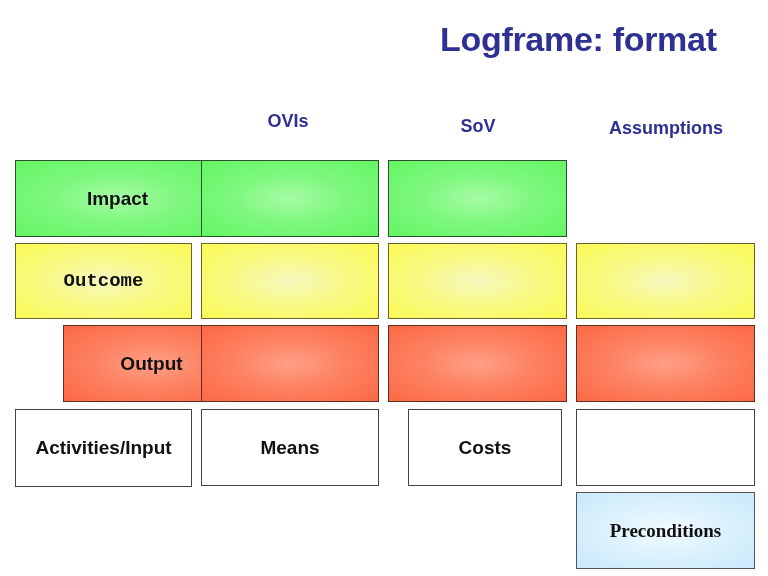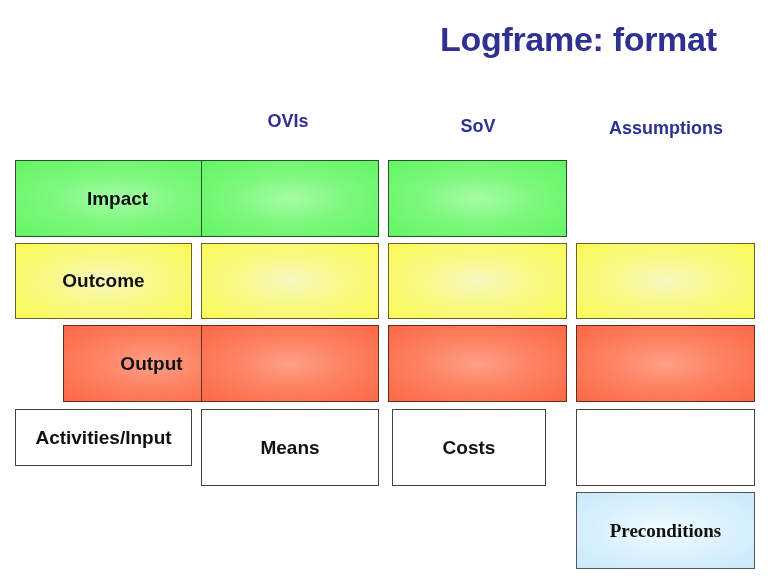--- a/index.html
+++ b/index.html
@@ -36,40 +36,40 @@
 <div class="colhead" style="left:208px; top:110px; width:160px;">OVIs</div>
 <div class="colhead" style="left:398px; top:115px; width:160px;">SoV</div>
 <div class="colhead" style="left:586px; top:117px; width:160px;">Assumptions</div>
 
 <div class="box green" style="left:15px; top:160px; width:205px; height:77px;">
   <span>Impact</span>
 </div>
 <div class="box green" style="left:201px; top:160px; width:178px; height:77px;"></div>
 <div class="box green" style="left:388px; top:160px; width:179px; height:77px;"></div>
 
-<div class="box yellow" style="left:15px; top:243px; width:177px; height:76px;">
+<div class="box yellow" style="left:15px; top:243px; width:177px; height:76px;font-family:Liberation Mono, monospace;">
   <span>Outcome</span>
 </div>
 <div class="box yellow" style="left:201px; top:243px; width:178px; height:76px;"></div>
 <div class="box yellow" style="left:388px; top:243px; width:179px; height:76px;"></div>
 <div class="box yellow" style="left:576px; top:243px; width:179px; height:76px;"></div>
 
 <div class="box red" style="left:15px; top:325px; width:177px; height:77px;margin-left:48px;">
   <span>Output</span>
 </div>
 <div class="box red" style="left:201px; top:325px; width:178px; height:77px;"></div>
 <div class="box red" style="left:388px; top:325px; width:179px; height:77px;"></div>
 <div class="box red" style="left:576px; top:325px; width:179px; height:77px;"></div>
 
-<div class="box white" style="left:15px; top:409px; width:177px; height:57px;text-align:center;">
+<div class="box white" style="left:15px; top:409px; width:177px; height:78px;text-align:center;">
   <span>Activities/Input</span>
 </div>
 <div class="box white" style="left:201px; top:409px; width:178px; height:77px;">
   <span>Means</span>
 </div>
-<div class="box white" style="left:392px; top:409px; width:154px; height:77px;">
+<div class="box white" style="left:408px; top:409px; width:154px; height:77px;">
   <span>Costs</span>
 </div>
 <div class="box white" style="left:576px; top:409px; width:179px; height:77px;"></div>
 
 <div class="box blue" style="left:576px; top:492px; width:179px; height:77px;">
   <span>Preconditions</span>
 </div>
 
 </body></html>

